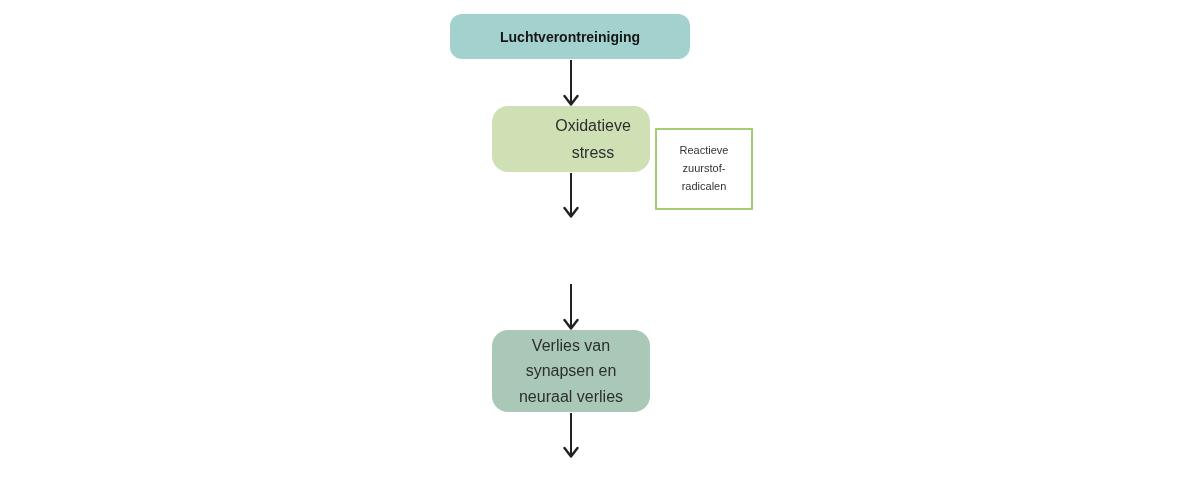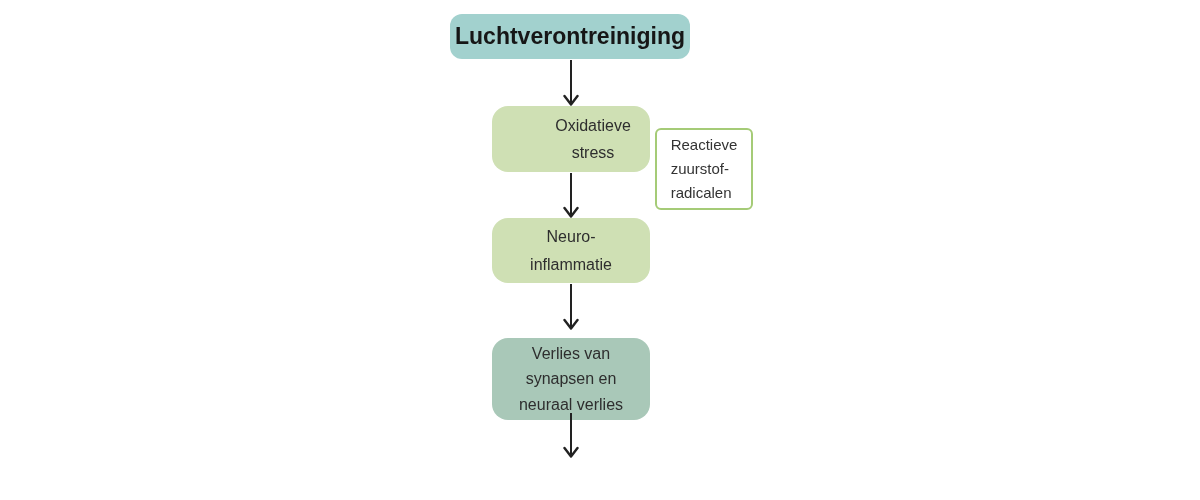--- a/index.html
+++ b/index.html
@@ -30,54 +30,53 @@
     align-items: center;
     justify-content: center;
     text-align: center;
     white-space: pre-line;
     color: var(--text-body);
   }
   .node.teal {
     background: var(--teal);
     border-radius: 12px;
     font-weight: bold;
-    font-size: 23px;
+    font-size: 14px;
     color: var(--text-dark);
   }
   .node.green {
     background: var(--light-green);
     border-radius: 16px;
     font-size: 16px;
     line-height: 1.7;
   }
   .node.sage {
     background: var(--sage);
     border-radius: 16px;
     font-size: 16px;
     line-height: 1.58;
-    margin-top: 8px;
   }
   .node.sage.end {
     border-radius: 14px;
     font-weight: bold;
     font-size: 17px;
     line-height: 1.2;
     color: var(--text-dark);
   }
   .side-note {
     position: absolute;
     display: flex;
     align-items: center;
     justify-content: center;
-    text-align: left;
+    text-align: center;
     white-space: pre-line;
     background: #ffffff;
     border: 2px solid var(--side-border);
-    border-radius: 6px;
-    font-size: 15px;
+    border-radius: 0;
+    font-size: 11px;
     line-height: 1.62;
     color: #333333;
   }
   .arrow {
     position: absolute;
     left: 563px;
     width: 16px;
   }
   .arrow svg { display: block; }
 </style>
@@ -102,22 +101,20 @@
 zuurstof-
 radicalen</div>
 
   <div class="arrow" style="top:173px; height:45px;">
     <svg width="16" height="45" viewBox="0 0 16 45">
       <line x1="8" y1="0" x2="8" y2="42" stroke="#222222" stroke-width="2"></line>
       <polyline points="1.5,35 8,43.5 14.5,35" fill="none" stroke="#222222" stroke-width="2.4" stroke-linecap="round" stroke-linejoin="round"></polyline>
     </svg>
   </div>
 
-  <div class="node green" style="left:492px; top:218px; width:158px; height:65px;">Neuro-
-inflammatie</div>
 
 
   <div class="arrow" style="top:284px; height:46px;">
     <svg width="16" height="46" viewBox="0 0 16 46">
       <line x1="8" y1="0" x2="8" y2="43" stroke="#222222" stroke-width="2"></line>
       <polyline points="1.5,36 8,44.5 14.5,36" fill="none" stroke="#222222" stroke-width="2.4" stroke-linecap="round" stroke-linejoin="round"></polyline>
     </svg>
   </div>
 
   <div class="node sage" style="left:492px; top:330px; width:158px; height:82px;">Verlies van

